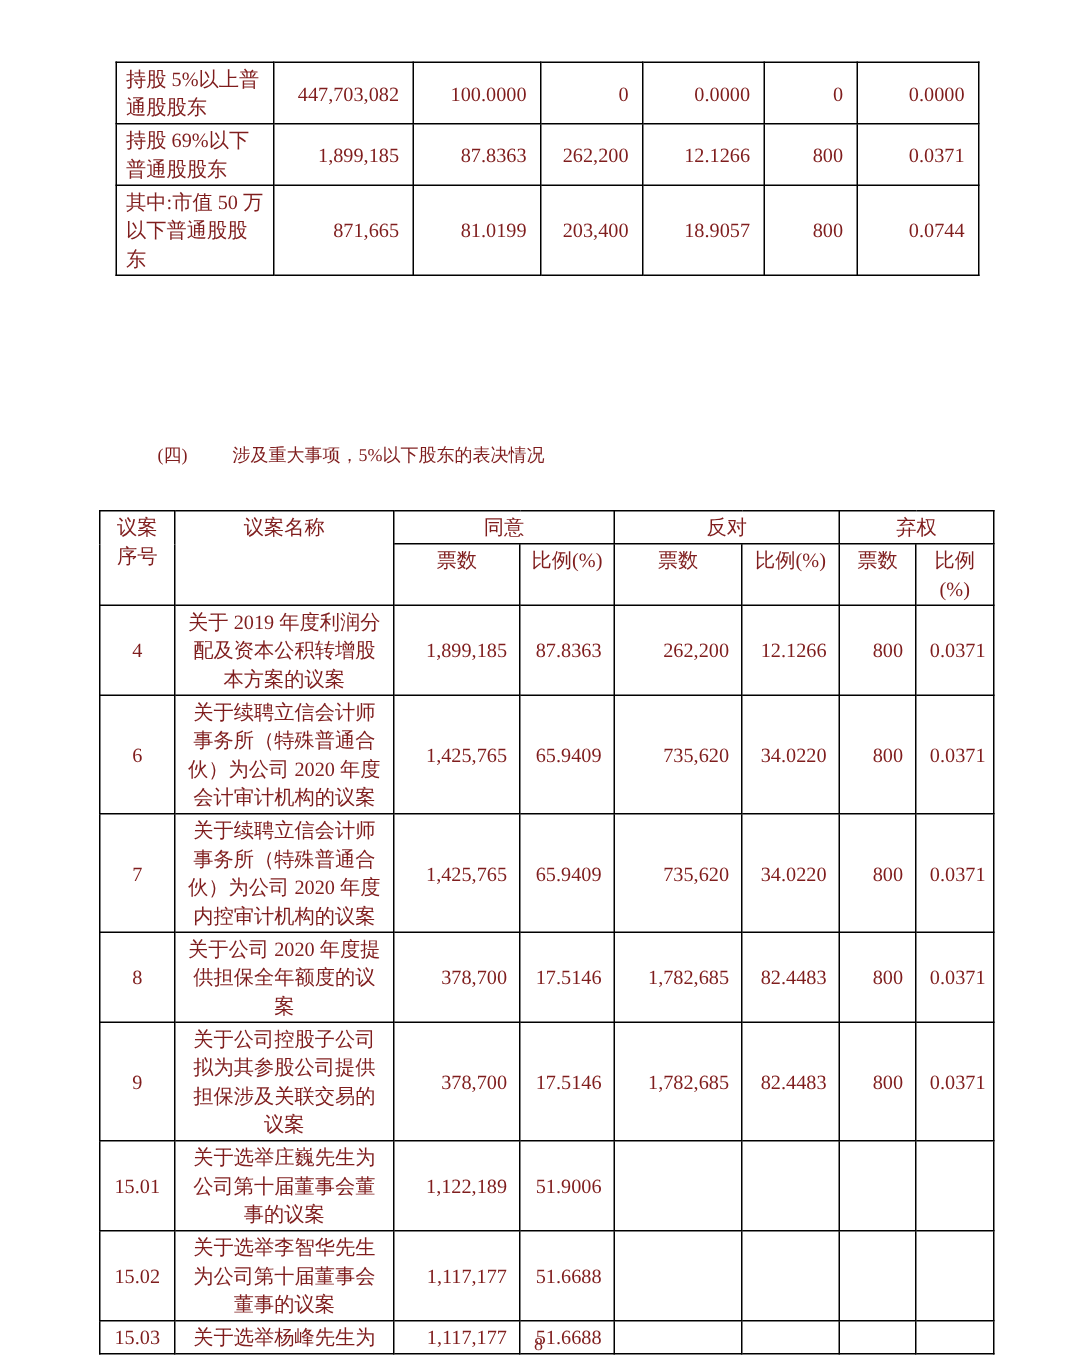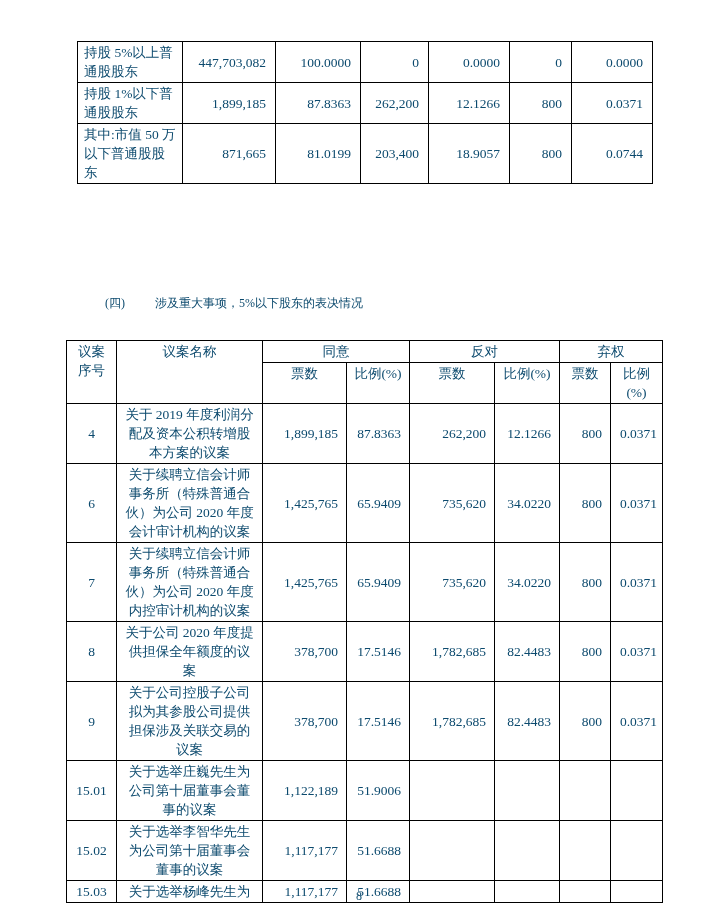--- a/index.html
+++ b/index.html
@@ -1,18 +1,18 @@
 <!DOCTYPE html>
 <html><head>
 <meta charset="utf-8">
 <style>
   html,body{margin:0;padding:0;background:#ffffff;}
   .page{
     position:relative;width:718px;height:910px;background:#ffffff;overflow:hidden;
-    font-family:"Liberation Serif","DejaVu Serif",serif;color:#0c4a6e;
+    font-family:"Liberation Serif","DejaVu Serif",serif;color:#7f1d1d;
   }
   table{border-collapse:collapse;table-layout:fixed;position:absolute;}
   td,th{
     border:1px solid #000;font-size:13.5px;line-height:19px;font-weight:normal;
     word-break:break-all;overflow:hidden;
   }
   
   .t1{left:77px;top:41px;width:575px;}
   .t1 .lbl{text-align:left;padding:1px 6px;vertical-align:middle;}
   .t1 .num{text-align:right;padding:1px 9px 1px 2px;vertical-align:middle;}
@@ -51,21 +51,21 @@
         <tr>
           <td class="lbl">持股 5%以上普通股股东</td>
           <td class="num">447,703,082</td>
           <td class="num">100.0000</td>
           <td class="num">0</td>
           <td class="num">0.0000</td>
           <td class="num">0</td>
           <td class="num">0.0000</td>
         </tr>
         <tr>
-          <td class="lbl">持股 1%以下普通股股东</td>
+          <td class="lbl">持股 69%以下普通股股东</td>
           <td class="num">1,899,185</td>
           <td class="num">87.8363</td>
           <td class="num">262,200</td>
           <td class="num">12.1266</td>
           <td class="num">800</td>
           <td class="num">0.0371</td>
         </tr>
         <tr>
           <td class="lbl">其中:市值 50 万以下普通股股东</td>
           <td class="num">871,665</td>

